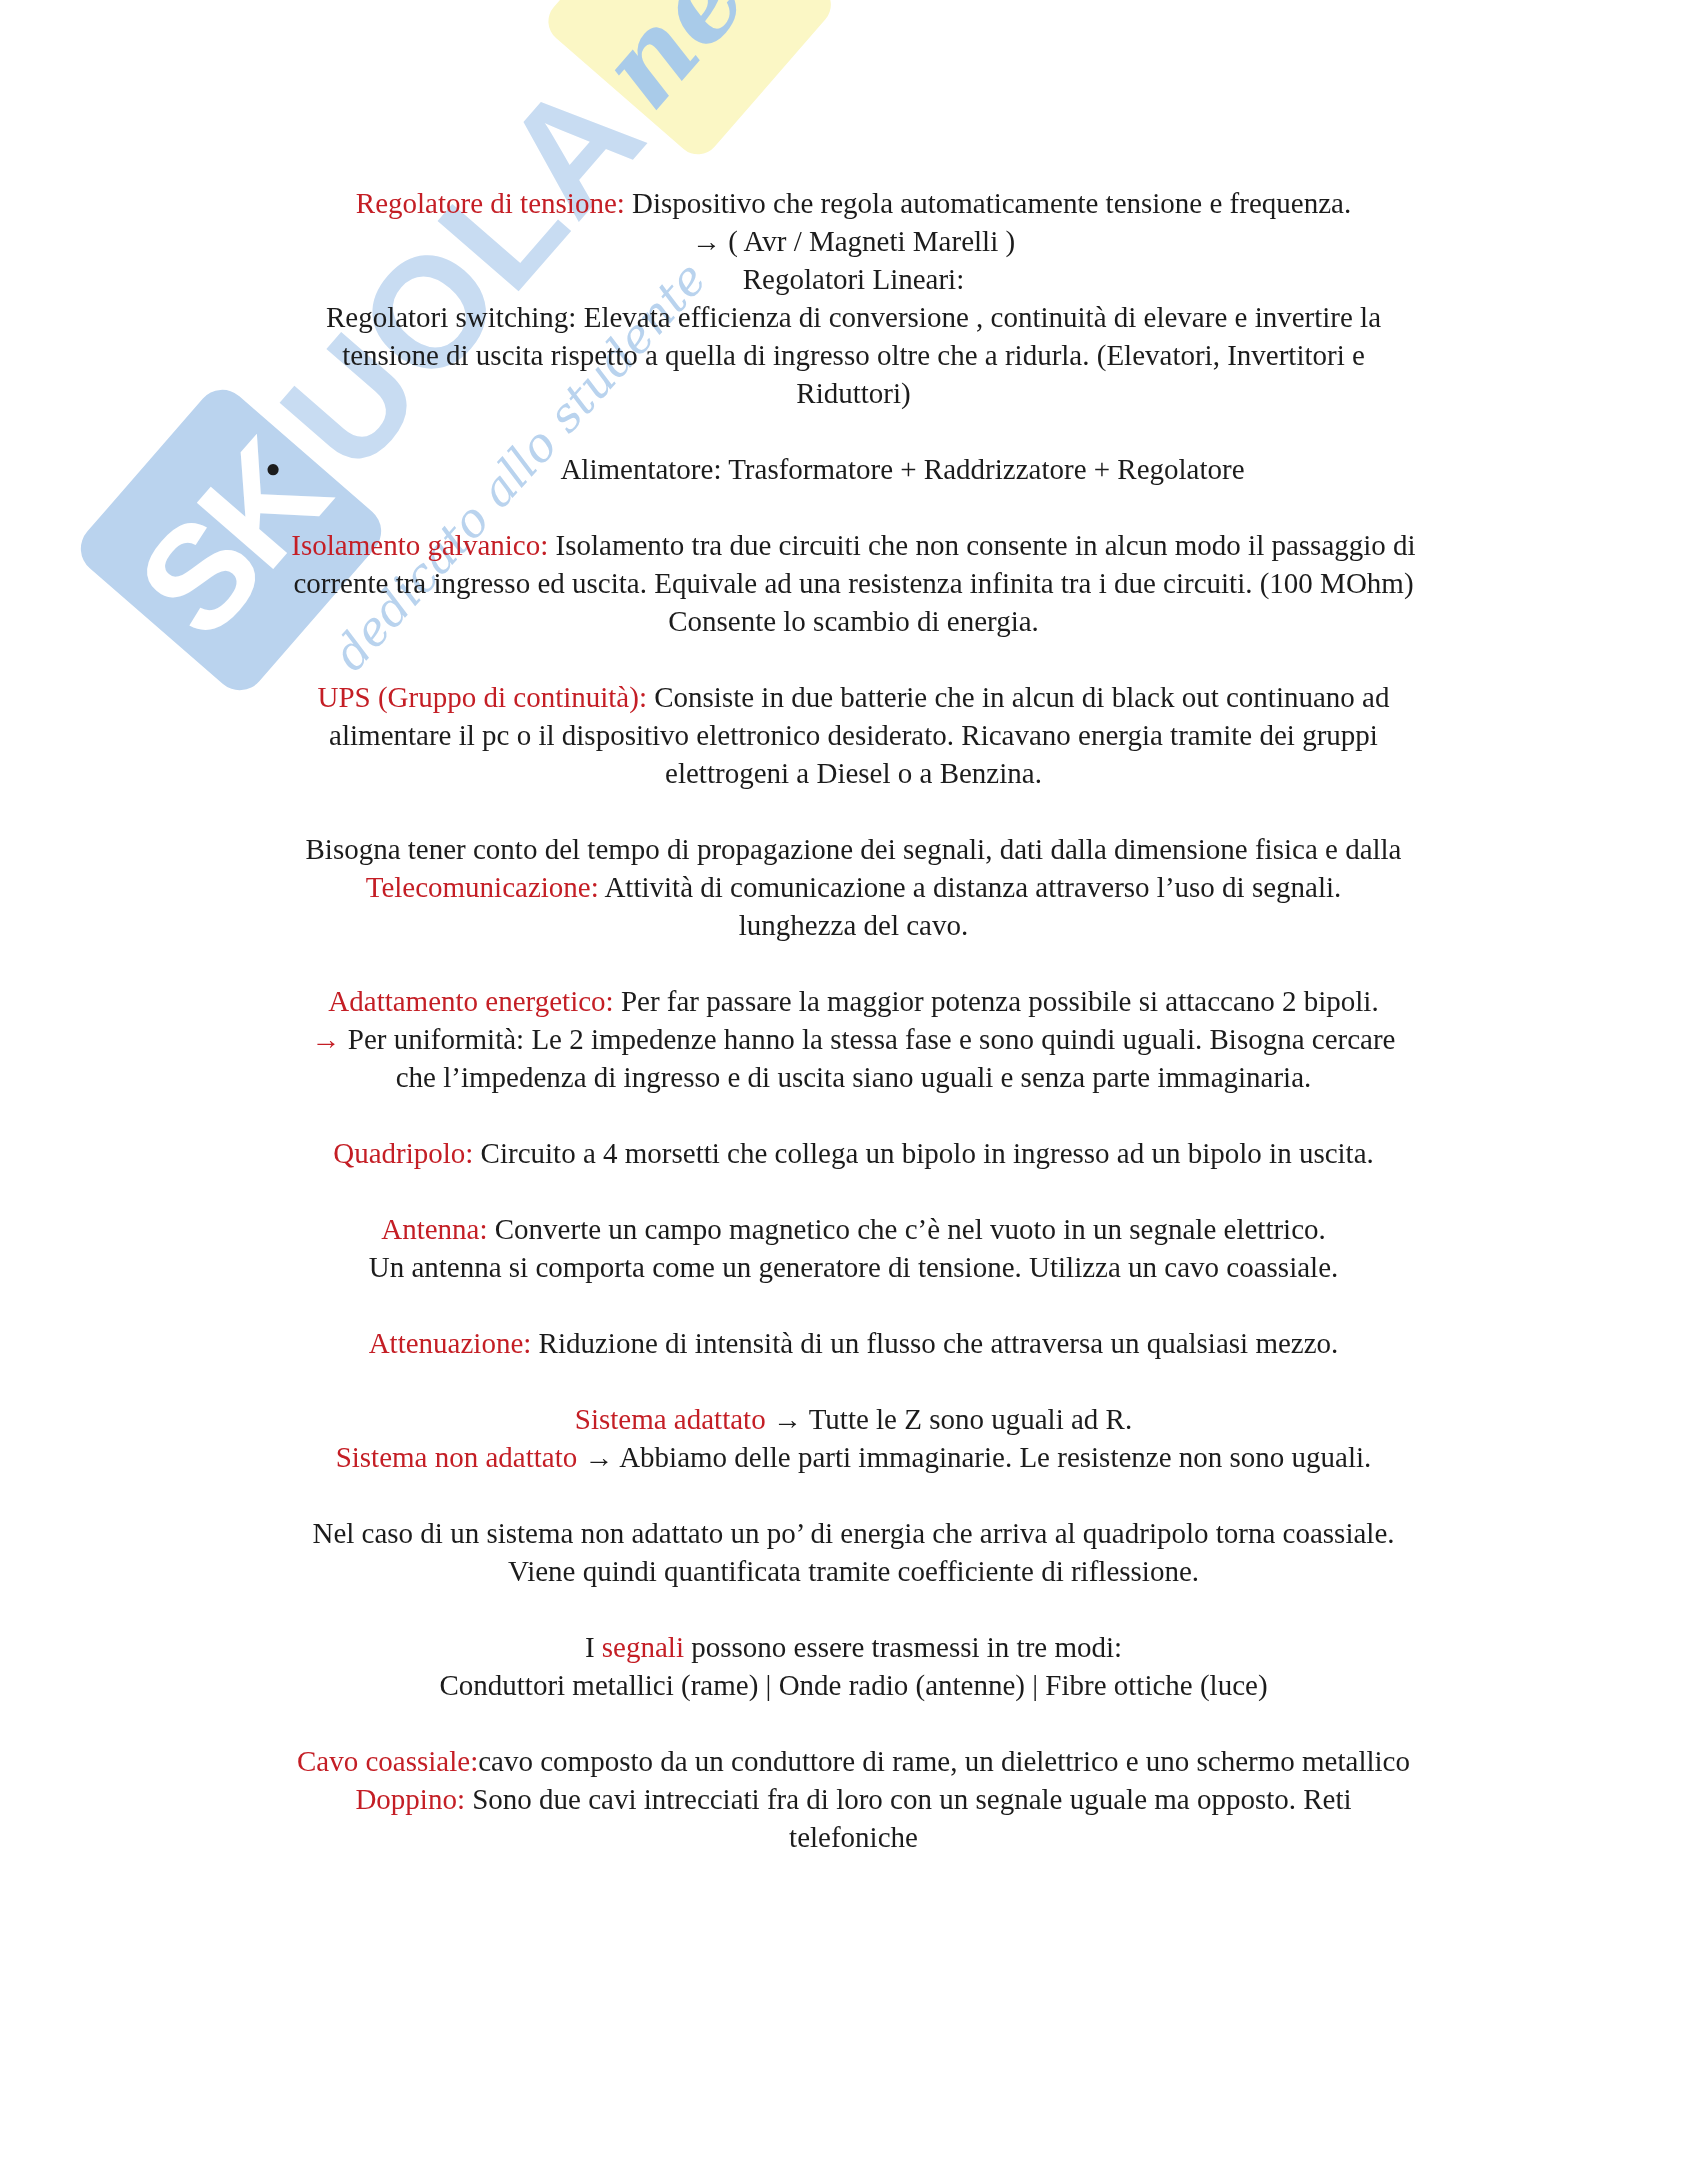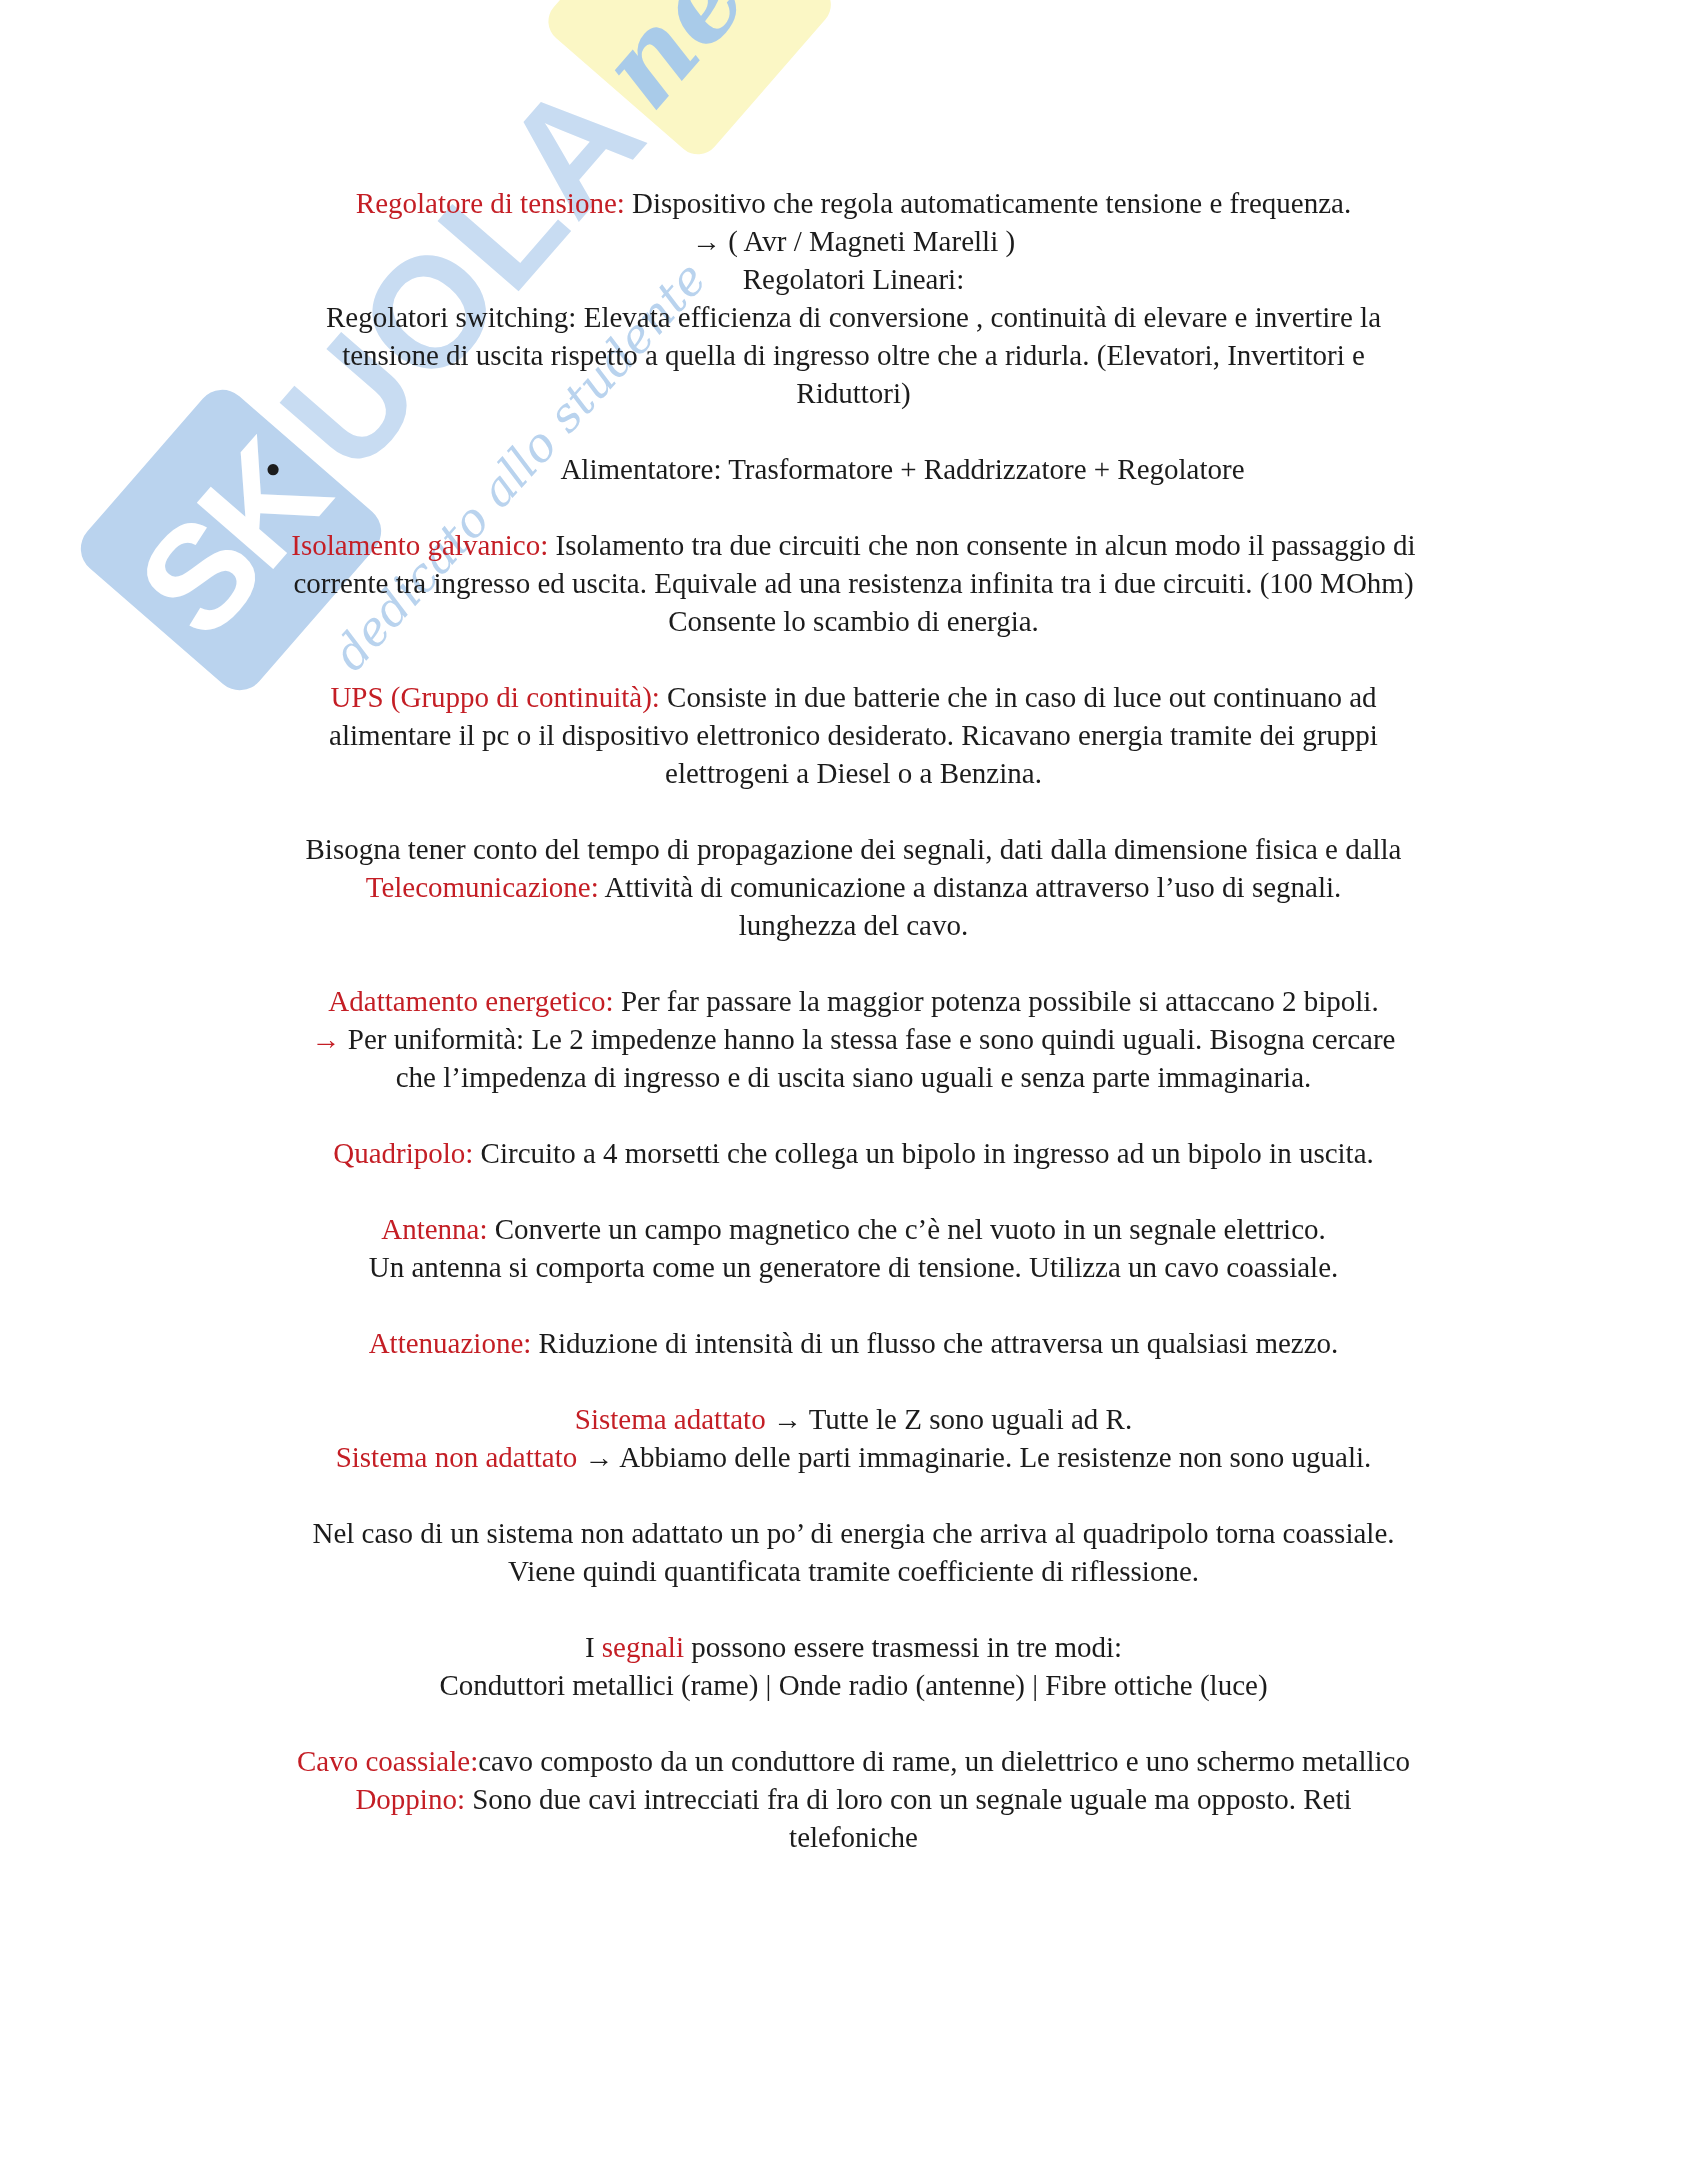--- a/index.html
+++ b/index.html
@@ -138,21 +138,21 @@
       <div class="bullet-content">
         <div class="line"><span class="bodytxt">Alimentatore: Trasformatore + Raddrizzatore + Regolatore</span></div>
       </div>
     </div>
     <div class="para">
       <div class="line"><span class="term">Isolamento galvanico:</span><span class="bodytxt"> Isolamento tra due circuiti che non consente in alcun modo il passaggio di</span></div>
       <div class="line"><span class="bodytxt">corrente tra ingresso ed uscita. Equivale ad una resistenza infinita tra i due circuiti. (100 MOhm)</span></div>
       <div class="line"><span class="bodytxt">Consente lo scambio di energia.</span></div>
     </div>
     <div class="para">
-      <div class="line"><span class="term">UPS (Gruppo di continuità):</span><span class="bodytxt"> Consiste in due batterie che in caso di luce out continuano ad</span></div>
+      <div class="line"><span class="term">UPS (Gruppo di continuità):</span><span class="bodytxt"> Consiste in due batterie che in alcun di black out continuano ad</span></div>
       <div class="line"><span class="bodytxt">alimentare il pc o il dispositivo elettronico desiderato. Ricavano energia tramite dei gruppi</span></div>
       <div class="line"><span class="bodytxt">elettrogeni a Diesel o a Benzina.</span></div>
     </div>
     <div class="para">
       <div class="line"><span class="bodytxt">Bisogna tener conto del tempo di propagazione dei segnali, dati dalla dimensione fisica e dalla</span></div>
       <div class="line"><span class="term">Telecomunicazione:</span><span class="bodytxt"> Attività di comunicazione a distanza attraverso l’uso di segnali.</span></div>
       <div class="line"><span class="bodytxt">lunghezza del cavo.</span></div>
     </div>
     <div class="para">
       <div class="line"><span class="term">Adattamento energetico:</span><span class="bodytxt"> Per far passare la maggior potenza possibile si attaccano 2 bipoli.</span></div>

